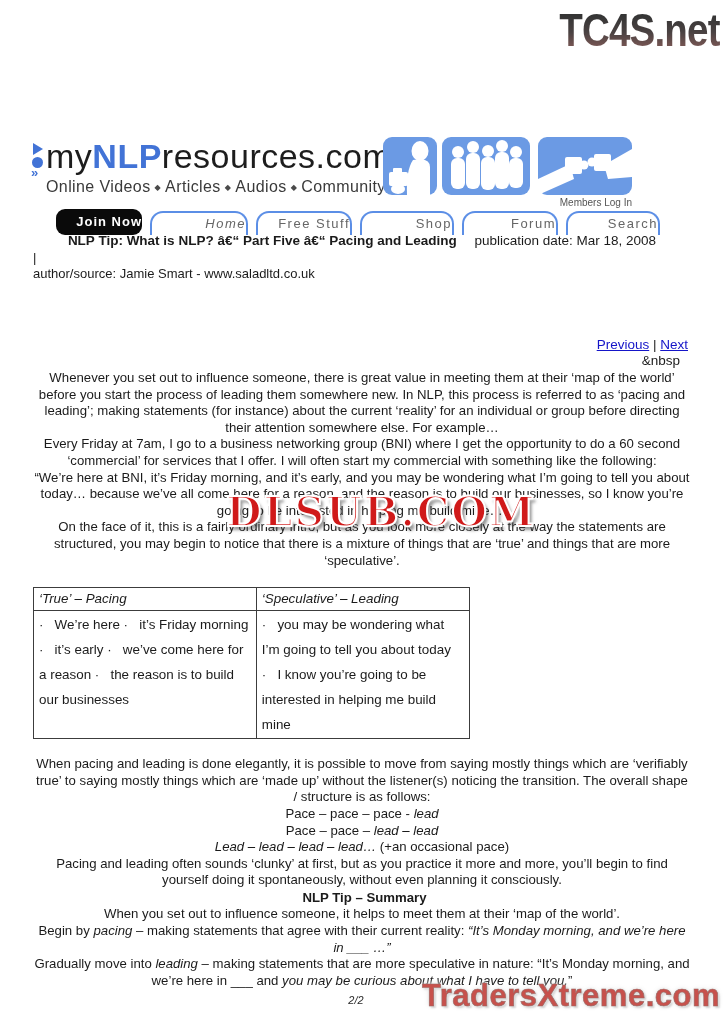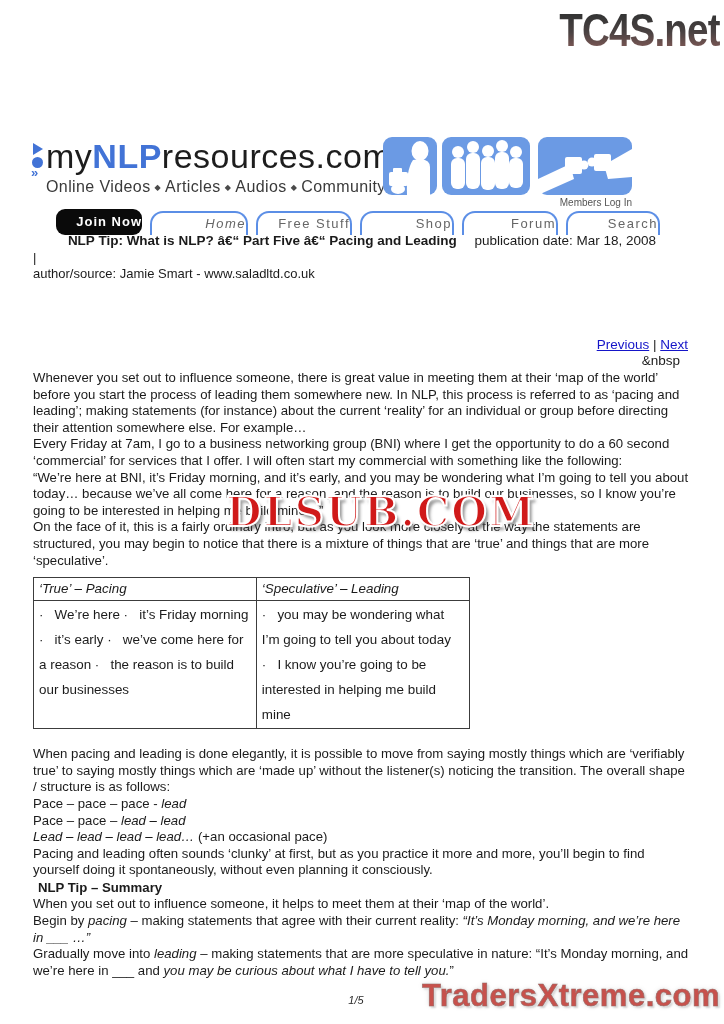--- a/index.html
+++ b/index.html
@@ -46,26 +46,26 @@
   .pipe{top:250px;left:33px;font-size:13px;}
   .author{top:266px;left:33px;font-size:13px;}
 
   
   .pnav{top:337px;right:36px;font-size:13.5px;}
   .pnav a{color:#1515c8;text-decoration:underline;cursor:pointer;}
   .nbsp{top:353px;right:44px;font-size:13.5px;}
 
   
   .article{top:370px;left:33px;width:658px;font-size:13.2px;line-height:16.6px;}
-  .bp{margin:0;}
+  .bp{margin:0;text-align:center;}
   .it{font-style:italic;}
   .bd{font-weight:bold;}
   .summary-head{padding-left:5px;margin-top:1px;}
 
-  table.pl{border-collapse:collapse;margin-top:8px;width:437px;}
+  table.pl{border-collapse:collapse;margin-top:18px;width:437px;}
   table.pl td,table.pl th{border:1px solid #3c3c3c;vertical-align:top;text-align:left;
         font-size:13.4px;padding:1px 5px;}
   table.pl th{font-weight:normal;font-style:italic;line-height:20px;}
   table.pl td{line-height:25px;}
   .col-l{width:224px;} .col-r{width:213px;}
   .after{margin-top:17px;}
 
   
   .dlsub{top:488px;left:226px;font-family:"DejaVu Serif",serif;font-weight:bold;font-size:41px;
         letter-spacing:2px;color:#d01a1a;-webkit-text-stroke:2px #fff;
@@ -179,14 +179,14 @@
       <p class="bp"><span>Pacing and leading often sounds ‘clunky’ at first, but as you practice it more and more, you’ll begin to find yourself doing it spontaneously, without even planning it consciously.</span></p>
       <p class="bp summary-head"><span class="bd">NLP Tip – Summary</span></p>
       <p class="bp"><span>When you set out to influence someone, it helps to meet them at their ‘map of the world’.</span></p>
       <p class="bp"><span>Begin by </span><span class="it">pacing</span><span> – making statements that agree with their current reality: </span><span class="it">“It’s Monday morning, and we’re here in ___ …”</span></p>
       <p class="bp"><span>Gradually move into </span><span class="it">leading</span><span> – making statements that are more speculative in nature: “It’s Monday morning, and we’re here in ___ and </span><span class="it">you may be curious about what I have to tell you.</span><span>”</span></p>
     </div>
 </div>
 
 <div class="abs dlsub">DLSUB.COM</div>
 
-<div class="abs pageno">1/5</div>
+<div class="abs pageno">2/2</div>
 <div class="abs traders">TradersXtreme.com</div>
 
 </body></html>

